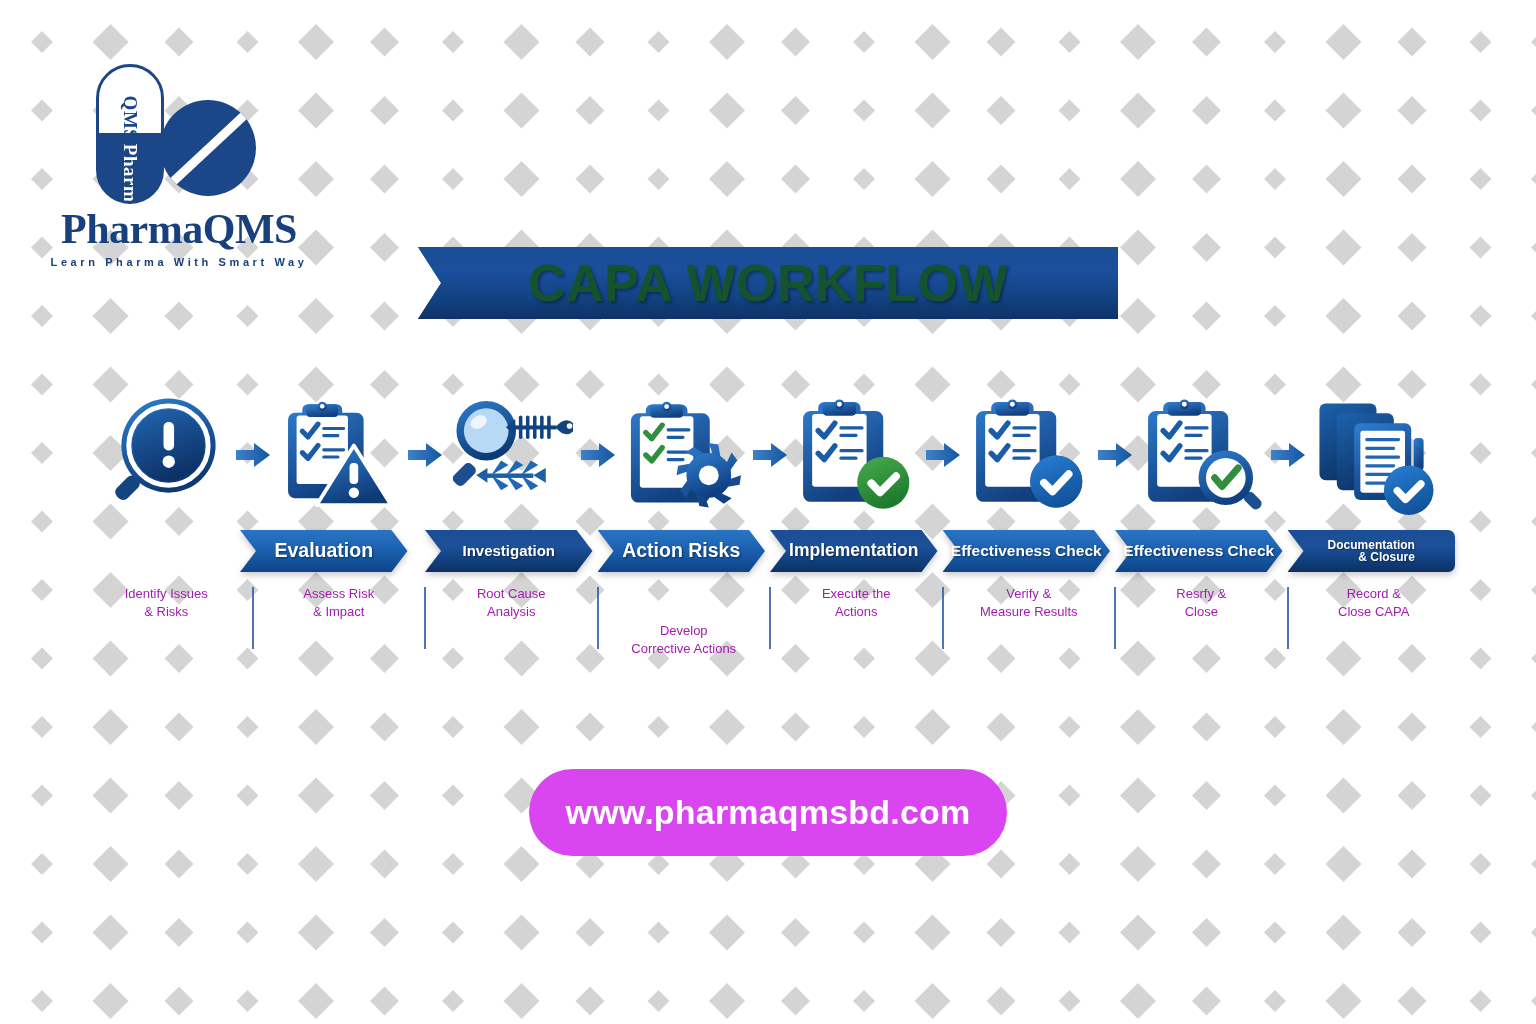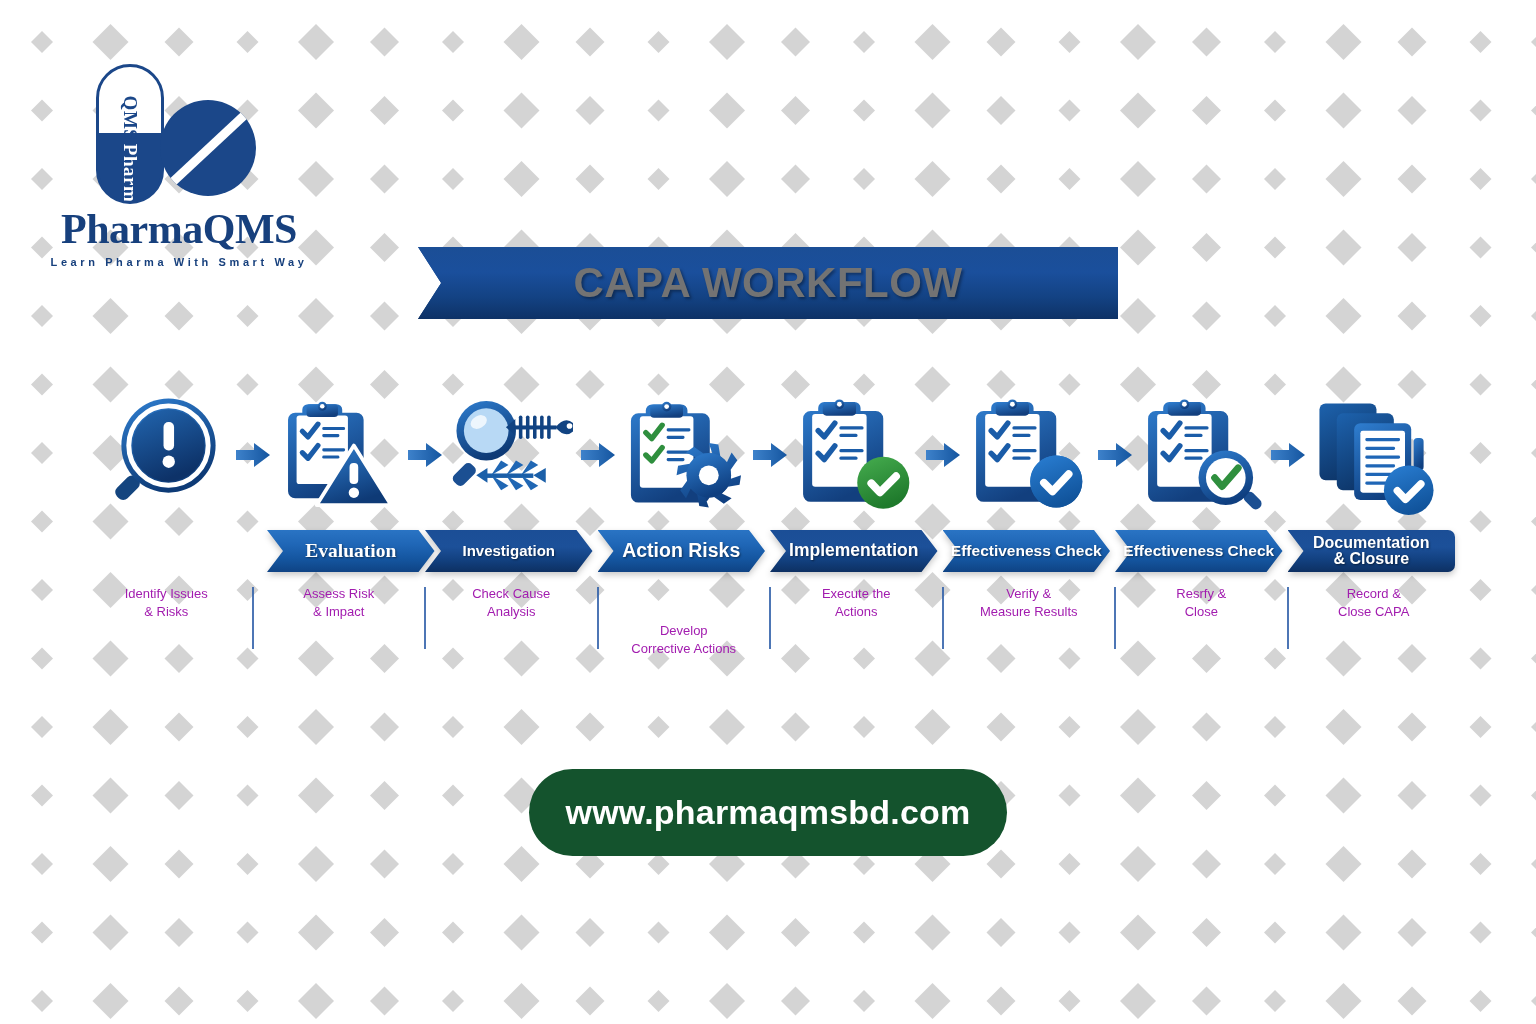--- a/index.html
+++ b/index.html
@@ -65,21 +65,21 @@
     -webkit-clip-path:polygon(0 0,100% 0,100% 100%,0 100%,3.3% 50%);
   }
   #banner-shape:before{
     content:"";position:absolute;right:0;top:0;width:100%;height:100%;
     background:inherit;
     clip-path:polygon(0 0,100% 0,96.7% 50%,100% 100%,0 100%);
     -webkit-clip-path:polygon(0 0,100% 0,96.7% 50%,100% 100%,0 100%);
   }
   #banner-title{
     position:absolute;inset:0;display:flex;align-items:center;justify-content:center;
-    color:#737373;font-size:42px;font-weight:bold;letter-spacing:.5px;
+    color:#14532d;font-size:52px;font-weight:bold;letter-spacing:.5px;
     text-shadow:2px 2px 3px rgba(0,0,0,.35);
     font-family:"Liberation Sans", sans-serif;
   }
 
   
   #workflow{position:absolute;left:80px;top:380px;width:1380px;height:280px;}
 
   #icon-row{position:absolute;left:0;top:0;width:1380px;height:145px;}
   .icon-cell{
     position:absolute;top:0;height:145px;
@@ -121,21 +121,21 @@
     font-family:"Liberation Sans", sans-serif;
     white-space:pre-line;
   }
   .divider{
     position:absolute;top:2px;width:2px;height:62px;background:#2e5ea8;opacity:.85;
   }
 
   
   #url-pill{
     position:absolute;left:529px;top:769px;width:478px;height:87px;
-    background:#14532d;border-radius:44px;
+    background:#d946ef;border-radius:44px;
     display:flex;align-items:center;justify-content:center;
   }
   #url-text{color:#ffffff;font-size:34px;font-weight:bold;letter-spacing:.2px;}
 </style>
 </head>
 <body>
 
 <svg id="bg-pattern" width="1536" height="1024" viewBox="0 0 1536 1024" aria-hidden="true">
     <polygon points="42,31 53,42 42,53 31,42" fill="#d4d4d4"></polygon>
     <polygon points="110.5,24 128.5,42 110.5,60 92.5,42" fill="#d4d4d4"></polygon>
@@ -827,21 +827,21 @@
             <rect x="43" y="73" width="24" height="2.6" rx="1.2" fill="#1f66b6"></rect>
             <rect x="82" y="38" width="8" height="26" rx="3" fill="url(#i7d2)"></rect>
             <g>
               <circle cx="78" cy="80" r="20" fill="url(#i7cc)"></circle>
               <path d="M68.8 80.4 l6.6000000000000005 7 l12.4 -12.4" stroke="#ffffff" stroke-width="6" fill="none" stroke-linecap="round" stroke-linejoin="round"></path>
             </g>
           </svg>
         </div>
       </div>
     <div id="chev-row">
-        <div class="chev tone-light" style="left: 187px; width: 167.5px; font-family: Liberation Serif, serif;">
+        <div class="chev tone-light" style="left: 160px; width: 167.5px;">
           <div class="chev-inner" style="clip-path: polygon(0px 0px, 90.45% 0px, 100% 50%, 90.45% 100%, 0px 100%, 9.55% 50%);"></div>
           <div class="chev-label" style="font-size: 19.5px;">Evaluation</div>
         </div>
         <div class="chev tone-dark" style="left: 345px; width: 167.5px;">
           <div class="chev-inner" style="clip-path: polygon(0px 0px, 90.45% 0px, 100% 50%, 90.45% 100%, 0px 100%, 9.55% 50%);"></div>
           <div class="chev-label" style="font-size: 15px;">Investigation</div>
         </div>
         <div class="chev tone-light" style="left: 517.5px; width: 167.5px;">
           <div class="chev-inner" style="clip-path: polygon(0px 0px, 90.45% 0px, 100% 50%, 90.45% 100%, 0px 100%, 9.55% 50%);"></div>
           <div class="chev-label" style="font-size: 19.5px;">Action Risks</div>
@@ -853,31 +853,31 @@
         <div class="chev tone-light" style="left: 862.5px; width: 167.5px;">
           <div class="chev-inner" style="clip-path: polygon(0px 0px, 90.45% 0px, 100% 50%, 90.45% 100%, 0px 100%, 9.55% 50%);"></div>
           <div class="chev-label" style="font-size: 15.5px;">Effectiveness Check</div>
         </div>
         <div class="chev tone-light" style="left: 1035px; width: 167.5px;">
           <div class="chev-inner" style="clip-path: polygon(0px 0px, 90.45% 0px, 100% 50%, 90.45% 100%, 0px 100%, 9.55% 50%);"></div>
           <div class="chev-label" style="font-size: 15.5px;">Effectiveness Check</div>
         </div>
         <div class="chev tone-dark" style="left: 1207.5px; width: 167.5px;">
           <div class="chev-inner" style="border-radius: 0px 7px 7px 0px; clip-path: polygon(0px 0px, 100% 0px, 100% 100%, 0px 100%, 9.55% 50%);"></div>
-          <div class="chev-label" style="font-size: 16px;">Documentation
+          <div class="chev-label" style="font-size: 12px; text-align: right;">Documentation
 &amp; Closure</div>
         </div>
       </div>
     <div id="desc-row">
         <div class="desc" style="left: 0px; width: 172.5px;">Identify Issues
 &amp; Risks</div>
         <div class="desc" style="left: 172.5px; width: 172.5px;">Assess Risk
 &amp; Impact</div>
         <div class="divider" style="left: 171.5px;"></div>
-        <div class="desc" style="left: 345px; width: 172.5px;">Check Cause
+        <div class="desc" style="left: 345px; width: 172.5px;">Root Cause
 Analysis</div>
         <div class="divider" style="left: 344px;"></div>
         <div class="desc" style="left: 517.5px; width: 172.5px; margin-top: 37px;">Develop
 Corrective Actions</div>
         <div class="divider" style="left: 516.5px;"></div>
         <div class="desc" style="left: 690px; width: 172.5px; text-align: center;">Execute the
 Actions</div>
         <div class="divider" style="left: 689px;"></div>
         <div class="desc" style="left: 862.5px; width: 172.5px;">Verify &amp;
 Measure Results</div>

